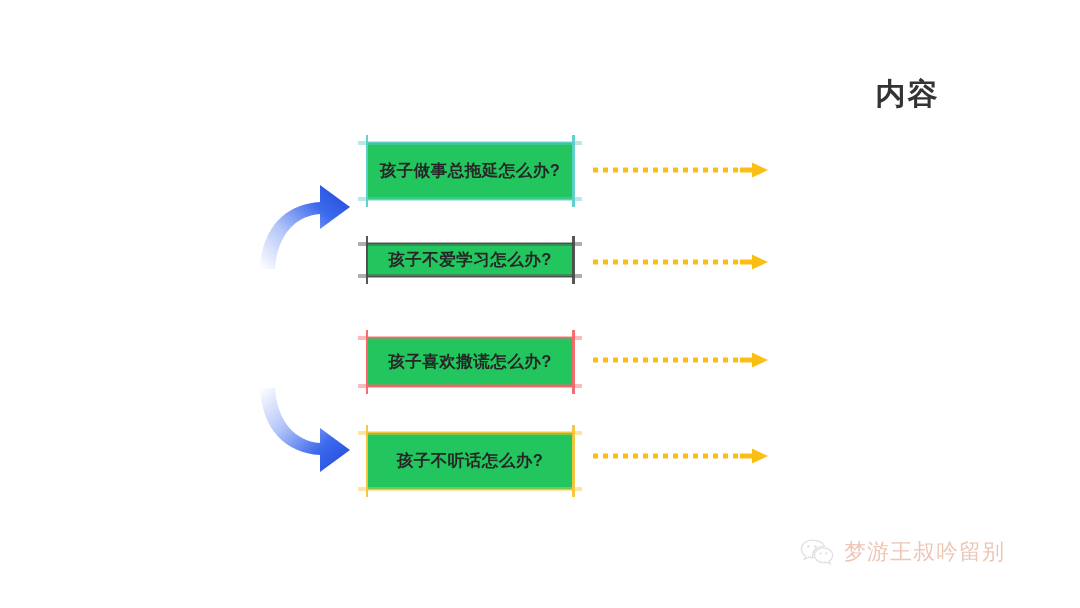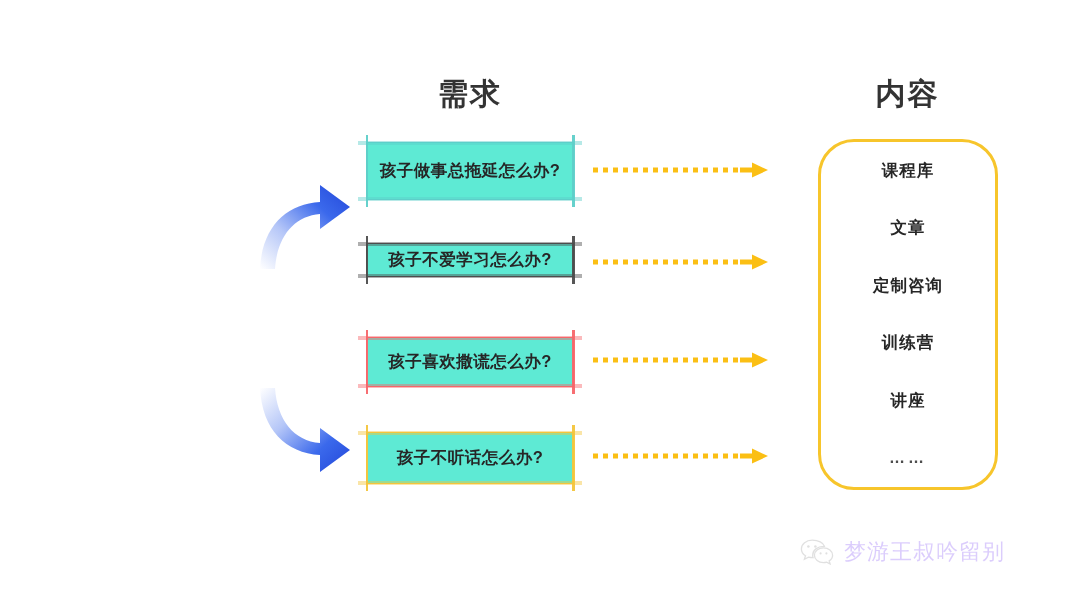--- a/index.html
+++ b/index.html
@@ -31,21 +31,21 @@
     white-space: nowrap;
     text-align: center;
   }
   #heading-need  { left: 370px; top: 74px; width: 200px; }
   #heading-content { left: 805px; top: 74px; width: 205px; }
 
   
   .bracket-box {
     position: absolute;
     box-sizing: border-box;
-    background: #5eead4;
+    background: #22c55e;
     display: flex;
     align-items: center;
     justify-content: center;
   }
   .bracket-box .frame {
     position: absolute;
     inset: 0;
     border: 1.3px solid var(--bc);
     box-sizing: border-box;
     pointer-events: none;
@@ -114,21 +114,21 @@
     color: #1a1a1a;
   }
 
   
   .need-box { width: 208px; left: 366px; }
   .need-box .label { font-size: 16.5px; letter-spacing: .5px; }
 
   #need-box-0 { top: 142px; height: 58px; --bc: #5ecfc9; }
   #need-box-1 { top: 243px; height: 34px; --bc: #4d4d4d; }
   #need-box-2 { top: 337px; height: 50px; --bc: #f7666a; }
-  #need-box-3 { top: 432px; height: 52px; --bc: #f3c53c; }
+  #need-box-3 { top: 432px; height: 58px; --bc: #f3c53c; }
 
   
   #content-box {
     position: absolute;
     left: 818px;
     top: 139px;
     width: 180px;
     height: 351px;
     border: 3px solid #f7c52b;
     border-radius: 36px;
@@ -184,32 +184,31 @@
     left: 800px;
     top: 537px;
     display: flex;
     align-items: center;
     gap: 10px;
     opacity: .30;
   }
   #watermark .wm-text {
     font-size: 22px;
     font-weight: 400;
-    color: #8b5cf6;
+    color: #c2410c;
     letter-spacing: 1px;
     white-space: nowrap;
   }
   #watermark .wm-logo { display: block; }
 </style>
 </head>
 <body>
 
 <div class="canvas">
 
-  <div class="heading" id="heading-need">需求</div>
 
   <div class="heading" id="heading-content">内容</div>
 
 
   <svg class="curve-arrow" id="curve-arrow-up" viewBox="0 0 132 132">
     <defs>
       <linearGradient id="gradUp" x1="0" y1="1" x2="1" y2="0">
         <stop offset="0%" stop-color="#2a5cea" stop-opacity="0"></stop>
         <stop offset="35%" stop-color="#2a5cea" stop-opacity="0.35"></stop>
         <stop offset="70%" stop-color="#2a5cea" stop-opacity="0.92"></stop>
@@ -286,28 +285,20 @@
     <line x1="148" y1="10" x2="163" y2="10" stroke="#fbbf14" stroke-width="5"></line>
     <path d="M160,2.5 L176,10 L160,17.5 L160,13 L160,7 Z" fill="#fbbf14"></path>
   </svg>
 
   <svg class="dashed-arrow" id="dashed-arrow-3" viewBox="0 0 178 20">
     <line x1="1" y1="10" x2="150" y2="10" stroke="#fbbf14" stroke-width="5" stroke-linecap="butt" stroke-dasharray="5 5"></line>
     <line x1="148" y1="10" x2="163" y2="10" stroke="#fbbf14" stroke-width="5"></line>
     <path d="M160,2.5 L176,10 L160,17.5 L160,13 L160,7 Z" fill="#fbbf14"></path>
   </svg>
 
-  <div id="content-box">
-    <div class="content-item">课程库</div>
-    <div class="content-item">文章</div>
-    <div class="content-item">定制咨询</div>
-    <div class="content-item">训练营</div>
-    <div class="content-item">讲座</div>
-    <div class="content-item ellipsis">……</div>
-  </div>
 
   <div id="watermark">
     <svg class="wm-logo" width="34" height="28" viewBox="0 0 34 28">
       <path d="M12.2,2.2 C6.2,2.2 1.4,6.1 1.4,10.9 C1.4,13.7 3,16.2 5.5,17.8
                L4.4,21.3 L8.5,19.2 C9.7,19.5 10.9,19.7 12.2,19.7
                C12.5,19.7 12.8,19.7 13.1,19.7 C12.8,18.9 12.7,18.1 12.7,17.2
                C12.7,12.2 17.6,8.3 23.5,8.3 C23.8,8.3 24.1,8.3 24.4,8.3
                C23.4,4.8 18.3,2.2 12.2,2.2 Z" fill="none" stroke="#9a9a9a" stroke-width="1.3"></path>
       <circle cx="8.4" cy="8.5" r="1.25" fill="#9a9a9a"></circle>
       <circle cx="15.4" cy="8.5" r="1.25" fill="#9a9a9a"></circle>

